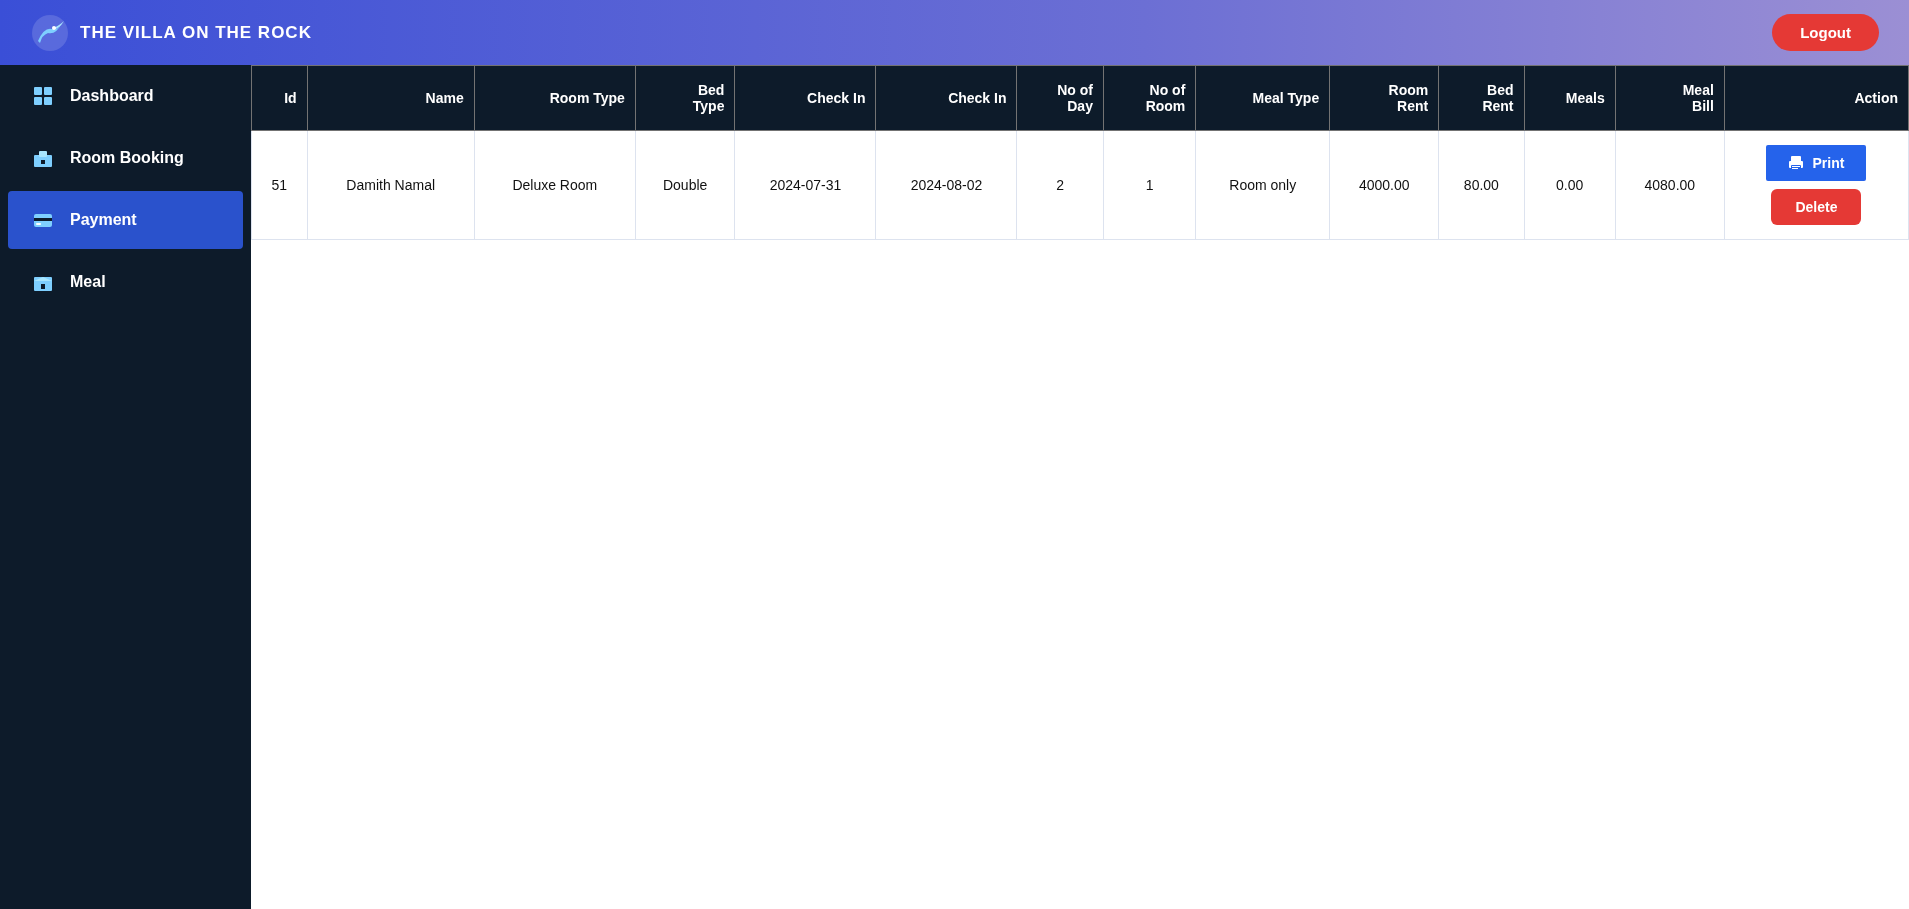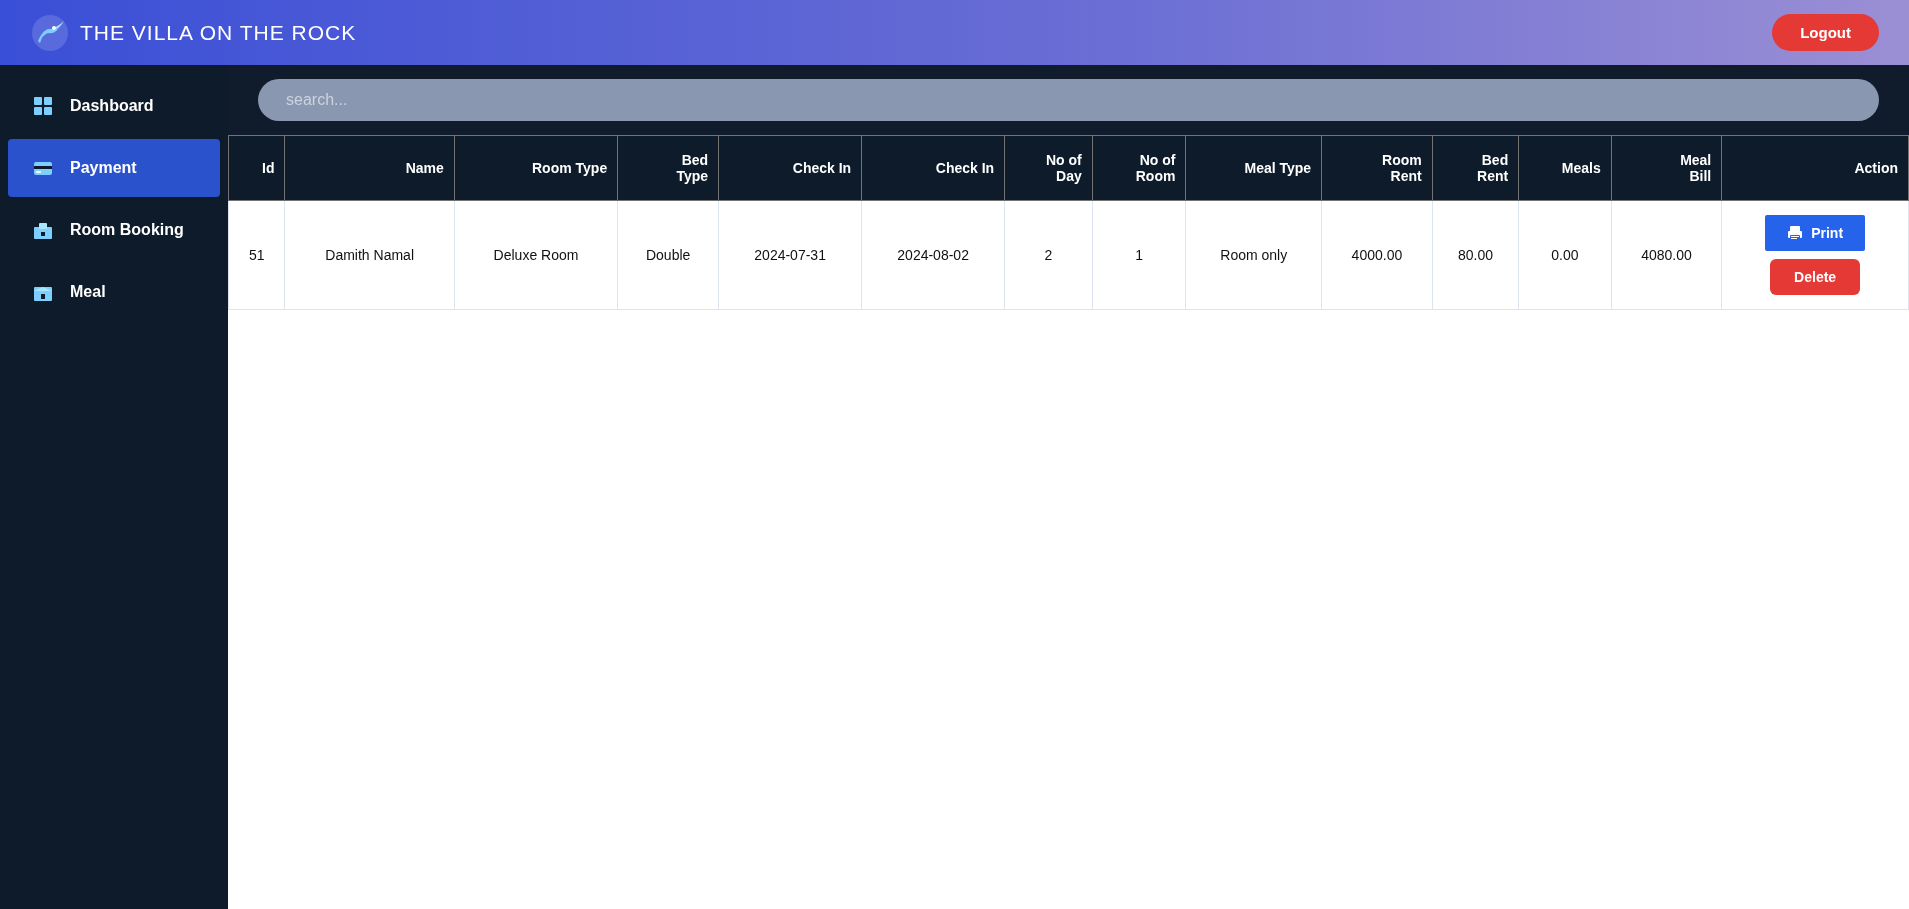--- a/index.html
+++ b/index.html
@@ -27,22 +27,22 @@
       display: flex;
       align-items: center;
       gap: 10px;
     }
     .header-logo {
       width: 40px;
       height: 40px;
     }
     .header-title {
       color: #fff;
-      font-size: 21px;
-      font-weight: 400;
+      font-size: 17px;
+      font-weight: 700;
       letter-spacing: 1px;
     }
     .logout-btn {
       background: #e53935;
       color: #fff;
       border: none;
       border-radius: 25px;
       padding: 10px 28px;
       font-size: 15px;
       font-weight: 700;
@@ -51,25 +51,25 @@
 
     
     .body-layout {
       display: flex;
       flex: 1;
       overflow: hidden;
     }
 
     
     .sidebar {
-      width: 228px;
+      width: 251px;
       background: #0d1b2a;
       display: flex;
       flex-direction: column;
-      padding-top: 10px;
+      padding-top: 0;
       flex-shrink: 0;
     }
     .sidebar-item {
       display: flex;
       align-items: center;
       gap: 14px;
       padding: 16px 22px;
       color: #fff;
       font-size: 16px;
       font-weight: 600;
@@ -218,57 +218,54 @@
       <span class="sidebar-icon">
         <svg width="22" height="22" viewBox="0 0 22 22" fill="none">
           <rect x="2" y="2" width="8" height="8" rx="1" fill="#7ecfff"></rect>
           <rect x="12" y="2" width="8" height="8" rx="1" fill="#7ecfff"></rect>
           <rect x="2" y="12" width="8" height="8" rx="1" fill="#7ecfff"></rect>
           <rect x="12" y="12" width="8" height="8" rx="1" fill="#7ecfff"></rect>
         </svg>
       </span>
       <span>Dashboard</span>
     </div>
+    <div class="sidebar-item">
+      <span class="sidebar-icon">
+        <svg width="22" height="22" viewBox="0 0 22 22" fill="none">
+          <rect x="2" y="8" width="18" height="12" rx="1" fill="#7ecfff"></rect>
+          <rect x="7" y="4" width="8" height="6" rx="1" fill="#a8e6ff"></rect>
+          <rect x="9" y="13" width="4" height="4" fill="#0d1b2a"></rect>
+        </svg>
+      </span>
+      <span>Room Booking</span>
+    </div>
     <div class="sidebar-item active">
       <span class="sidebar-icon">
         <svg width="22" height="22" viewBox="0 0 22 22" fill="none">
           <rect x="2" y="5" width="18" height="13" rx="2" fill="#7ecfff"></rect>
           <rect x="2" y="9" width="18" height="3" fill="#0d1b2a"></rect>
           <rect x="4" y="14" width="5" height="2" rx="1" fill="#fff"></rect>
         </svg>
       </span>
       <span>Payment</span>
     </div>
     <div class="sidebar-item">
       <span class="sidebar-icon">
         <svg width="22" height="22" viewBox="0 0 22 22" fill="none">
-          <rect x="2" y="8" width="18" height="12" rx="1" fill="#7ecfff"></rect>
-          <rect x="7" y="4" width="8" height="6" rx="1" fill="#a8e6ff"></rect>
-          <rect x="9" y="13" width="4" height="4" fill="#0d1b2a"></rect>
-        </svg>
-      </span>
-      <span>Room Booking</span>
-    </div>
-    <div class="sidebar-item">
-      <span class="sidebar-icon">
-        <svg width="22" height="22" viewBox="0 0 22 22" fill="none">
           <rect x="2" y="6" width="18" height="14" rx="1" fill="#7ecfff"></rect>
           <path d="M2 10 L11 6 L20 10" fill="#a8e6ff"></path>
           <rect x="9" y="13" width="4" height="5" fill="#0d1b2a"></rect>
         </svg>
       </span>
       <span>Meal</span>
     </div>
   </nav>
 
   <main class="main-content">
 
-    <div class="search-bar-wrapper">
-      <input class="search-bar" type="text" placeholder="search..." style="">
-    </div>
 
     <div class="table-container">
       <table>
         <thead>
           <tr>
             <th>Id</th>
             <th>Name</th>
             <th>Room Type</th>
             <th>Bed
 Type</th>

